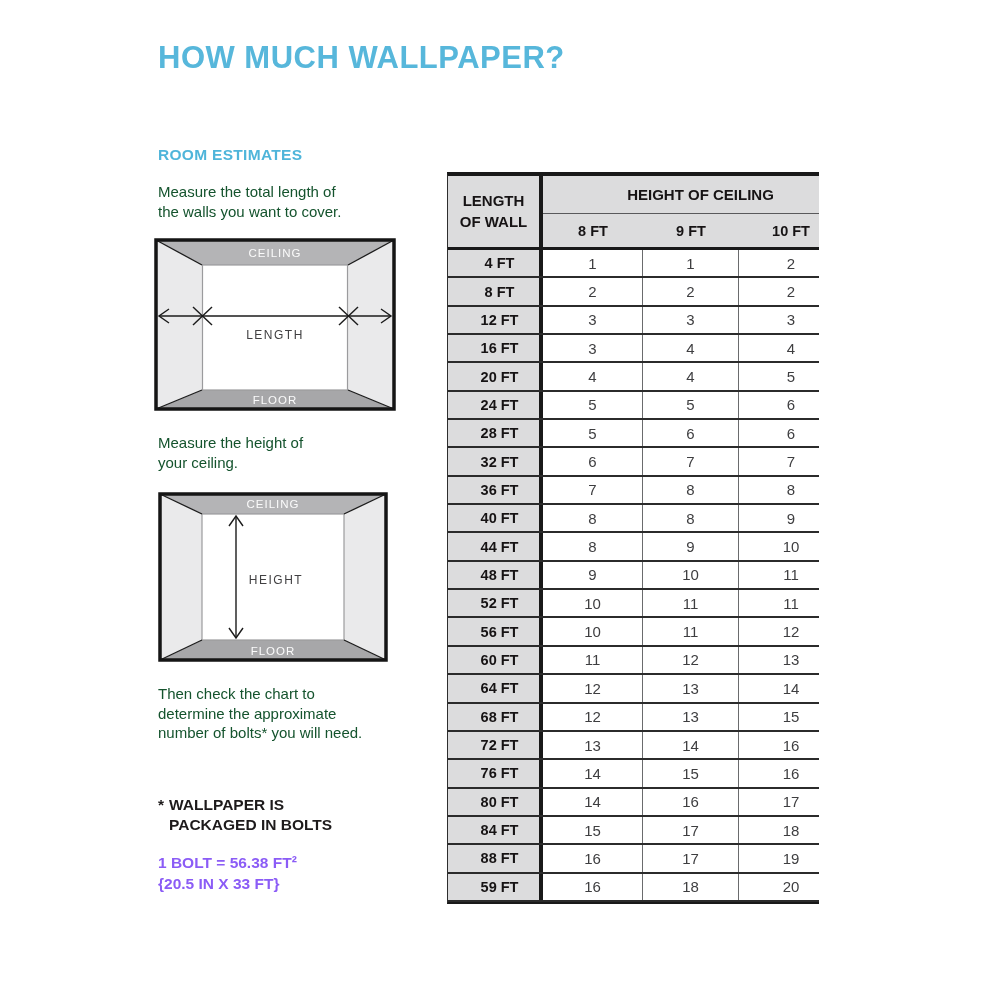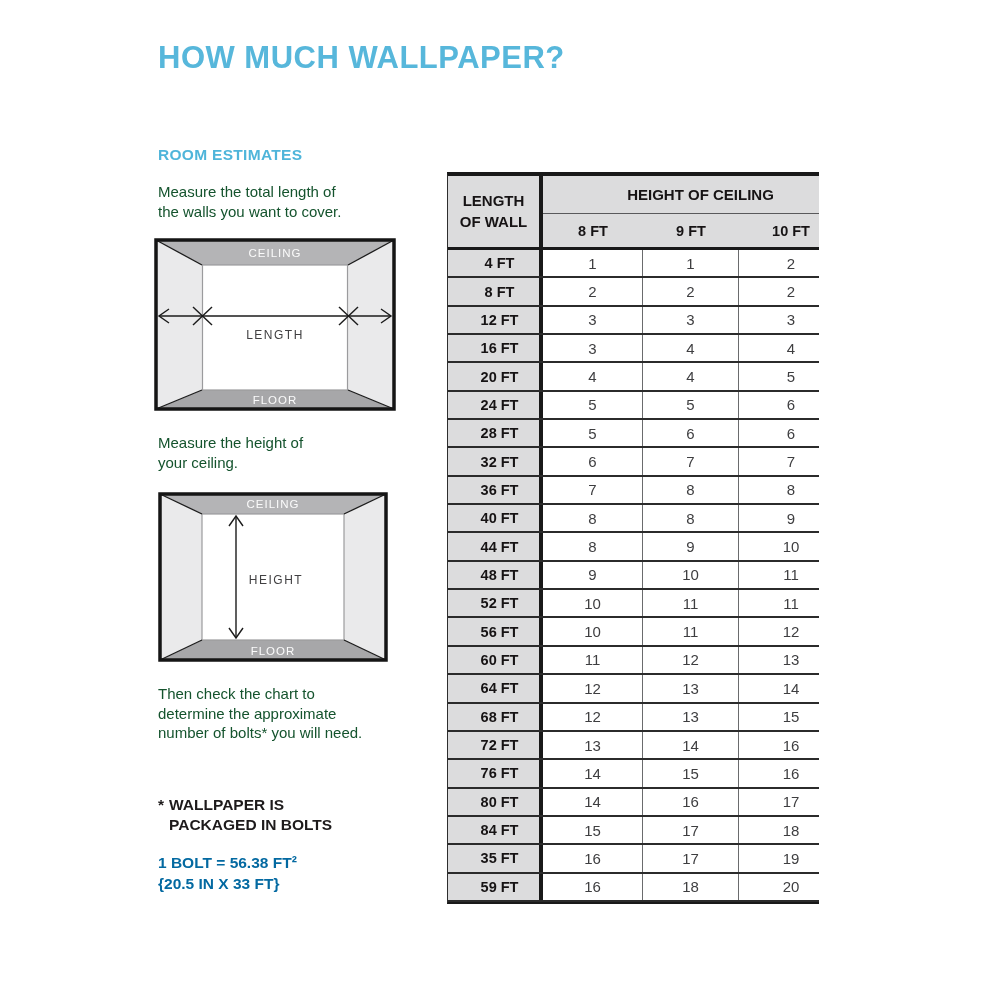--- a/index.html
+++ b/index.html
@@ -28,21 +28,21 @@
   .diagram { position:absolute; }
   .diagram1 { left:154px; top:238px; }
   .diagram2 { left:158px; top:492px; }
   .footnote {
     position:absolute; left:158px; top:795px; display:flex; gap:5px;
     font-size:15.5px; font-weight:bold; color:#1d1a1b; line-height:19.5px;
   }
   .footnote .txt { white-space:pre-line; }
   .bolt-info {
     position:absolute; left:158px; top:852px; font-size:15.5px; font-weight:bold;
-    color:#0369a1; line-height:21px; white-space:pre-line;
+    color:#8b5cf6; line-height:21px; white-space:pre-line;
   }
   
   .btable {
     position:absolute; left:447px; top:172px; width:396px;
     border-top:4px solid #191919; border-left:1px solid #2e2e2e;
     border-bottom:2px solid #191919; background:#ffffff;
   }
   .thead { display:flex; background:#dcdcdd; border-bottom:3px solid #191919; }
   .th-c1 {
     width:95px; border-right:4px solid #191919; display:flex; align-items:center;
@@ -288,21 +288,21 @@
         <div class="td-val v2">16</div>
         <div class="td-val v3">17</div>
       </div>
         <div class="trow">
         <div class="td-label">84 FT</div>
         <div class="td-val v1">15</div>
         <div class="td-val v2">17</div>
         <div class="td-val v3">18</div>
       </div>
         <div class="trow">
-        <div class="td-label">35 FT</div>
+        <div class="td-label">88 FT</div>
         <div class="td-val v1">16</div>
         <div class="td-val v2">17</div>
         <div class="td-val v3">19</div>
       </div>
         <div class="trow">
         <div class="td-label">59 FT</div>
         <div class="td-val v1">16</div>
         <div class="td-val v2">18</div>
         <div class="td-val v3">20</div>
       </div>

